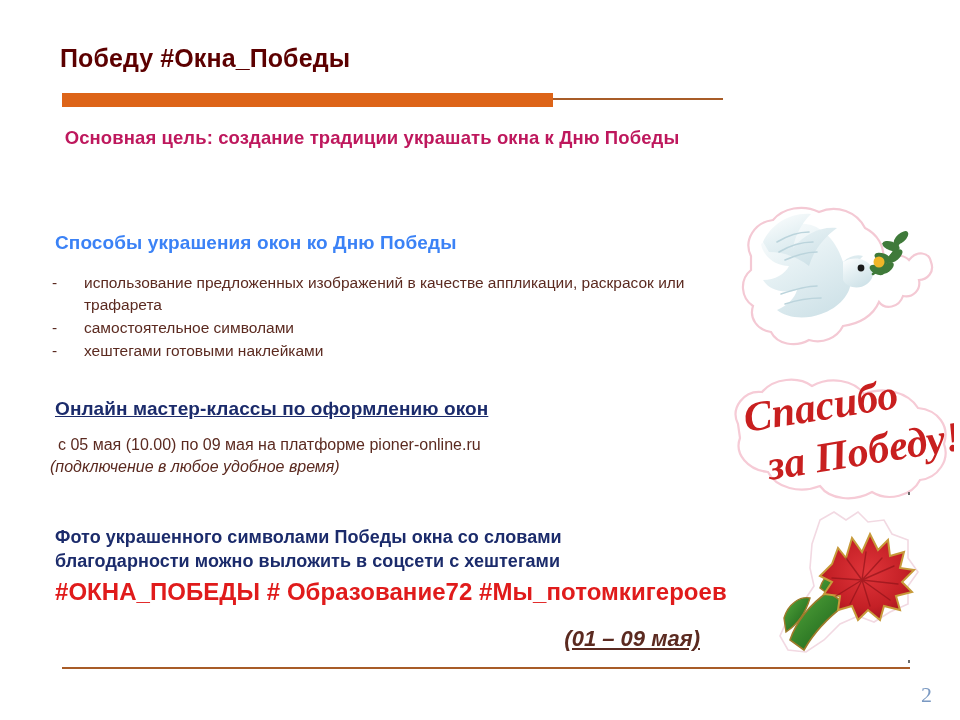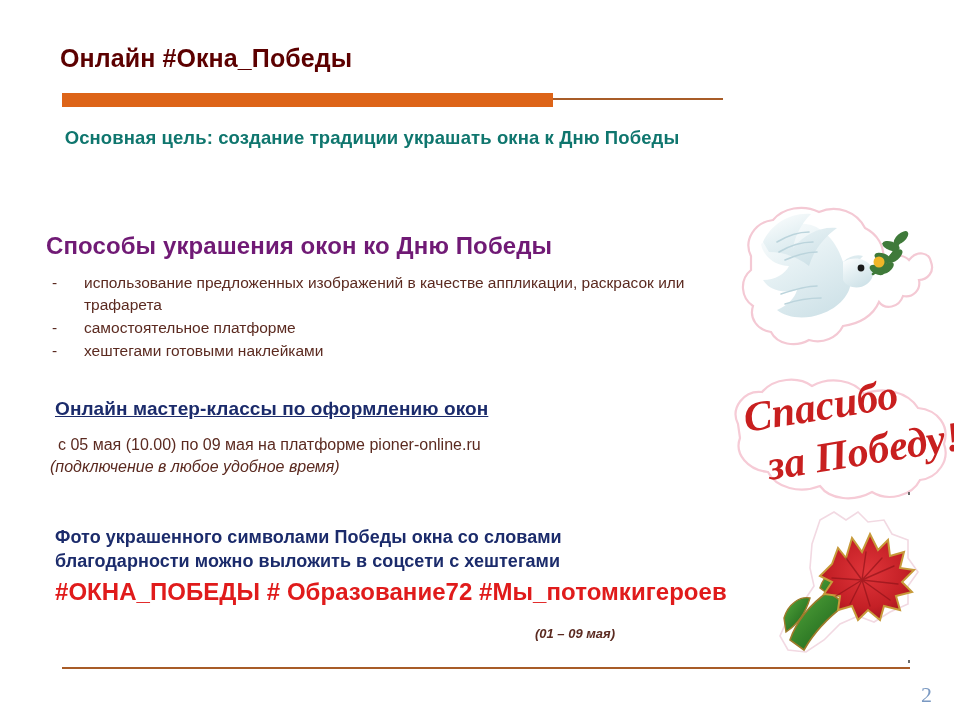--- a/index.html
+++ b/index.html
@@ -49,33 +49,33 @@
 
   
   #goal-heading {
     position: absolute;
     left: 48px;
     top: 126px;
     width: 648px;
     text-align: center;
     font-size: 18.5px;
     font-weight: bold;
-    color: #0f766e;
+    color: #be185d;
     line-height: 1.35;
     letter-spacing: 0.1px;
   }
 
   
   #ways-heading {
     position: absolute;
-    left: 46px;
+    left: 55px;
     top: 232px;
-    font-size: 24px;
-    font-weight: bold;
-    color: #701a75;
+    font-size: 19px;
+    font-weight: bold;
+    color: #3b82f6;
     letter-spacing: 0.1px;
     white-space: nowrap;
   }
   #ways-list {
     position: absolute;
     left: 48px;
     top: 272px;
     width: 660px;
     list-style: none;
     margin: 0;
@@ -147,25 +147,26 @@
     font-weight: bold;
     color: #E01B1B;
     letter-spacing: 0.05px;
     white-space: nowrap;
   }
   #date-range {
     position: absolute;
     left: 450px;
     top: 626px;
     width: 250px;
-    text-align: center;
-    font-size: 13px;
+    text-align: right;
+    font-size: 22px;
     font-style: italic;
     font-weight: bold;
     color: #5B2A20;
+    text-decoration: underline;
   }
 
   
   #footer-rule {
     position: absolute;
     left: 62px;
     top: 667px;
     width: 848px;
     height: 1.5px;
     background: #A85C28;
@@ -215,35 +216,35 @@
     width: 2px;
     height: 3px;
     background: #6b6b6b;
   }
 </style>
 </head>
 <body>
 
 <div id="slide">
 
-  <div id="slide-title">Онлайн #Окна_Победы</div>
+  <div id="slide-title">Победу #Окна_Победы</div>
   <div id="title-rule-thin"></div>
   <div id="title-rule-bar"></div>
 
   <div id="goal-heading">Основная цель: создание традиции украшать окна к Дню Победы</div>
 
   <div id="ways-heading">Способы украшения окон ко Дню Победы</div>
   <ul id="ways-list">
     <li>
       <span class="dash">-</span>
       <span>использование предложенных изображений в качестве аппликации, раскрасок или трафарета</span>
     </li>
     <li>
       <span class="dash">-</span>
-      <span>самостоятельное платформе</span>
+      <span>самостоятельное символами</span>
     </li>
     <li>
       <span class="dash">-</span>
       <span>хештегами готовыми наклейками</span>
     </li>
   </ul>
 
   <div id="mc-heading">Онлайн мастер-классы по оформлению окон</div>
   <div id="mc-line1"> с 05 мая (10.00) по 09 мая на платформе pioner-online.ru</div>
   <div id="mc-line2">(подключение в любое удобное время)</div>

